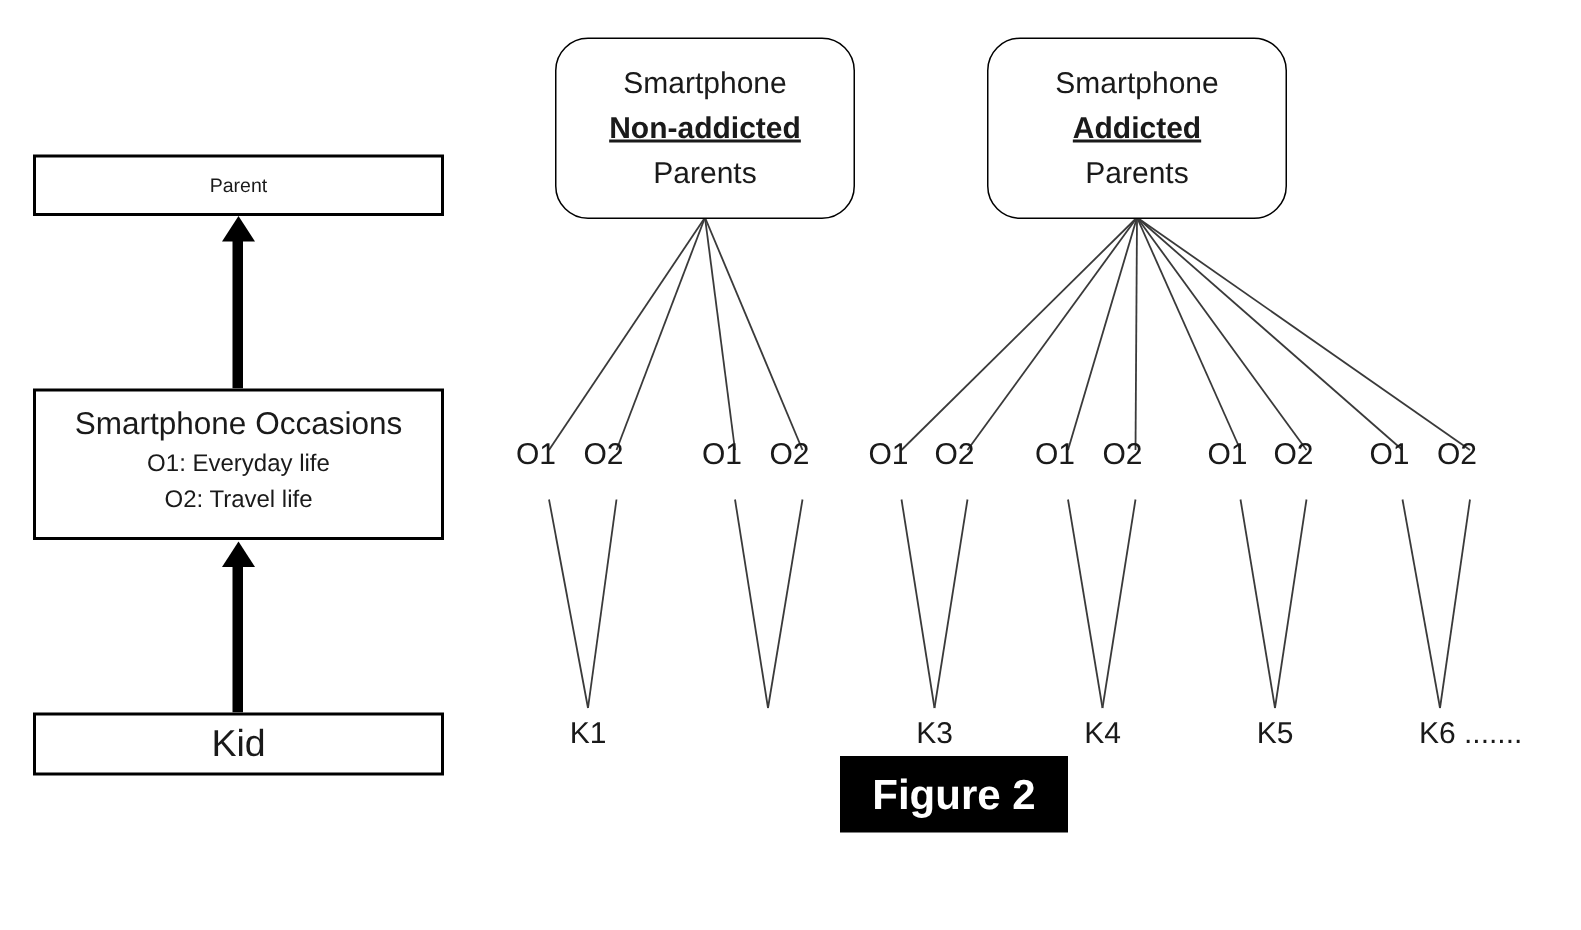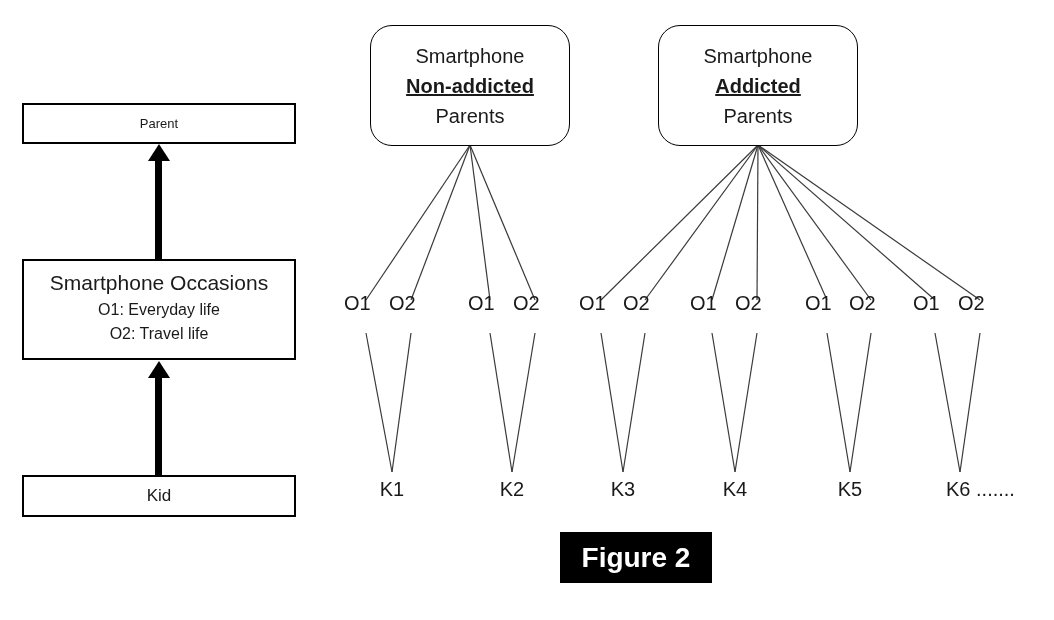--- a/index.html
+++ b/index.html
@@ -25,21 +25,21 @@
     position: absolute;
     border: 2px solid #000000;
     background: #ffffff;
     display: flex;
     align-items: center;
     justify-content: center;
     box-sizing: border-box;
     text-align: center;
   }
   .box-parent   { left: 22px;  top: 103px; width: 274px; height: 41px; font-size: 13px; }
-  .box-kid      { left: 22px;  top: 475px; width: 274px; height: 42px; font-size: 17px; }
+  .box-kid      { left: 22px;  top: 475px; width: 274px; height: 42px; font-size: 25px; }
   .box-measure  {
     left: 22px; top: 259px; width: 274px; height: 101px;
     flex-direction: column; justify-content: flex-start;
     padding-top: 7px;
   }
   .measure-title { font-size: 21px; line-height: 30px; }
   .measure-sub   { font-size: 16px; line-height: 24px; }
   .round-box {
     position: absolute;
     top: 25px;
@@ -88,21 +88,21 @@
     position: absolute;
     top: 478px;
     width: 120px;
     text-align: center;
     font-size: 20px;
     white-space: nowrap;
   }
   .k-label.k-last { text-align: left; width: 140px; }
   .figure-caption {
     position: absolute;
-    left: 560px; top: 532px;
+    left: 560px; top: 504px;
     width: 152px; height: 51px;
     background: #000000;
     color: #ffffff;
     font-size: 28px;
     font-weight: bold;
     display: flex;
     align-items: center;
     justify-content: center;
   }
 </style>
@@ -182,21 +182,20 @@
   <div class="o-label" style="left:579px">O1</div>
   <div class="o-label" style="left:623px">O2</div>
   <div class="o-label" style="left:690px">O1</div>
   <div class="o-label" style="left:735px">O2</div>
   <div class="o-label" style="left:805px">O1</div>
   <div class="o-label" style="left:849px">O2</div>
   <div class="o-label" style="left:913px">O1</div>
   <div class="o-label" style="left:958px">O2</div>
 
   <div class="k-label" style="left:332px">K1</div>
-  <div class="k-label" style="left:452px">K2</div>
   <div class="k-label" style="left:563px">K3</div>
   <div class="k-label" style="left:675px">K4</div>
   <div class="k-label" style="left:790px">K5</div>
   <div class="k-label k-last" style="left:946px">K6 .......</div>
 
   <div class="figure-caption">
     <span>Figure 2</span>
   </div>
 
 </div>

